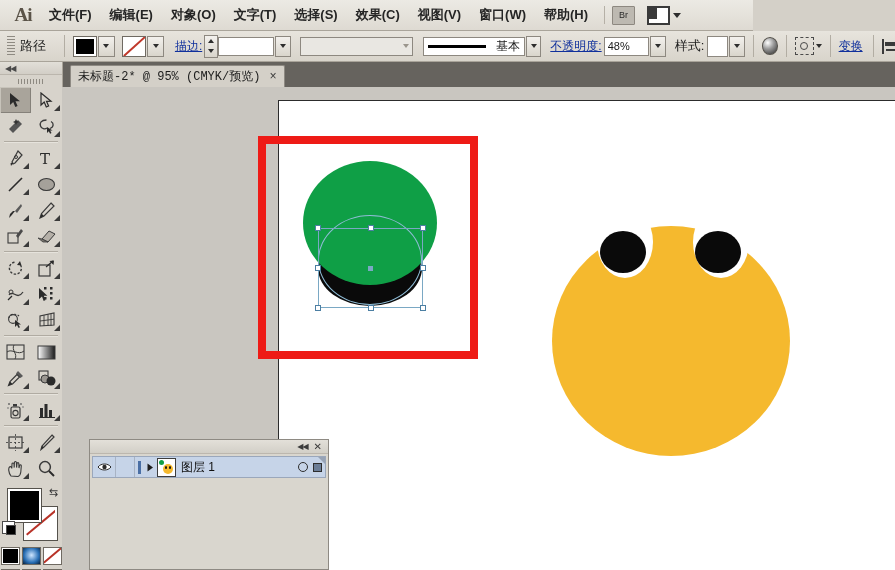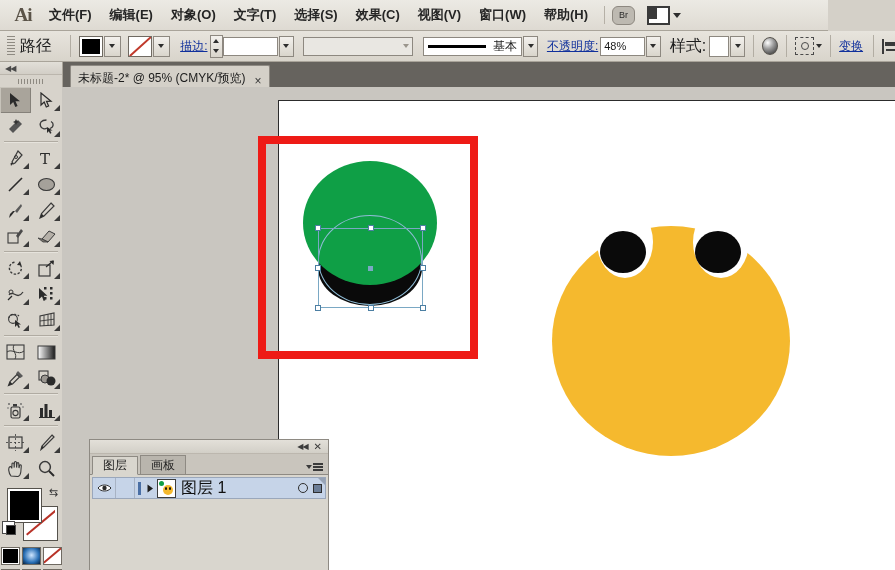--- a/index.html
+++ b/index.html
@@ -7,55 +7,55 @@
     width:895px;height:570px;overflow:hidden;
     background:#d4d0c8;
     font-family:"Liberation Sans","DejaVu Sans",sans-serif;
     font-size:12px;color:#1a1a1a;
     -webkit-font-smoothing:antialiased;
   }
   #app{position:relative;width:895px;height:570px;}
 
   
   .menubar{
-    position:absolute;left:0;top:0;width:828px;height:30px;
+    position:absolute;left:0;top:0;width:753px;height:30px;
     background:linear-gradient(#eceae4,#dedad2);
     border-bottom:1px solid #a9a49a;
     display:flex;align-items:center;
   }
   .ai-logo{
     width:34px;height:28px;margin-left:6px;
     display:flex;align-items:center;justify-content:center;
     font-family:"Liberation Serif","DejaVu Serif",serif;
     font-size:19px;font-weight:bold;color:#5a5348;letter-spacing:-1px;
   }
   .menu-item{
     padding:4px 9px;font-size:13px;color:#252525;white-space:nowrap;cursor:default;font-weight:bold;
   }
   .mb-sep{width:1px;height:18px;background:#b5b0a6;margin:0 7px;}
   .br-btn{
     width:21px;height:17px;border:1px solid #8d8880;background:#bdb9b1;
     font-size:9px;display:flex;align-items:center;justify-content:center;
-    color:#2b2b2b;border-radius:6px;
+    color:#2b2b2b;border-radius:1px;
   }
   .arrange-btn{display:flex;align-items:center;gap:3px;margin-left:12px;}
   .arrange-ico{width:19px;height:15px;border:2px solid #3a3a3a;background:#fff;position:relative;}
   .arrange-ico:before{content:"";position:absolute;left:0;top:0;width:8px;height:11px;background:#3a3a3a;}
   .tri-d{width:0;height:0;border-left:4px solid transparent;border-right:4px solid transparent;border-top:5px solid #2d2d2d;}
 
   
   .ctrlbar{
     position:absolute;left:0;top:31px;width:895px;height:30px;
     background:linear-gradient(#e7e4dd,#d8d4cb);
     border-bottom:1px solid #a9a49a;
     display:flex;align-items:center;
   }
   .grip{width:9px;height:20px;margin:0 5px 0 7px;
     background:repeating-linear-gradient(to bottom,#8e8a82 0 1px,transparent 1px 3px);}
-  .ctrl-label{font-size:16px;color:#1d1d1d;margin-right:10px;white-space:nowrap;}
+  .ctrl-label{font-size:13px;color:#1d1d1d;margin-right:10px;white-space:nowrap;}
   .vsep{width:1px;height:22px;background:#b2ada3;margin:0 8px;}
   .swatch-box{
     width:22px;height:19px;border:1px solid #6f6a62;background:#000;box-shadow:inset 0 0 0 2px #fff;
   }
   .swatch-none{
     width:22px;height:19px;border:1px solid #6f6a62;background:#fff;position:relative;overflow:hidden;
   }
   .swatch-none:after{
     content:"";position:absolute;left:-3px;top:8px;width:30px;height:2px;background:#c0392b;
     transform:rotate(-42deg);
@@ -99,22 +99,23 @@
     box-shadow:0 6px 0 -1px #3a3a3a;}
 
   
   .tabbar{
     position:absolute;left:62px;top:62px;width:833px;height:25px;
     background:#66635e;border-bottom:1px solid #4f4c48;
   }
   .doc-tab{
     position:absolute;left:8px;top:3px;height:22px;
     background:#d4d0c8;border:1px solid #8e8a83;border-bottom:none;
-    display:flex;align-items:flex-end;padding:0 7px;box-sizing:border-box;
+    display:flex;align-items:center;padding:0 7px;box-sizing:border-box;
     border-radius:2px 2px 0 0;
+    font-family:Liberation Mono, monospace;
   }
   .doc-tab-title{font-size:12px;color:#1c1c1c;white-space:nowrap;}
   .doc-tab-close{margin-left:9px;font-size:12px;color:#3a3a3a;line-height:1;}
 
   
   .toolbar{
     position:absolute;left:0;top:62px;width:62px;height:508px;
     background:#d7d3cb;border-right:1px solid #a9a49a;
   }
   .tb-head{
@@ -208,21 +209,21 @@
     display:flex;align-items:center;position:relative;
   }
   .lr-eye{width:22px;display:flex;align-items:center;justify-content:center;}
   .lr-lock{width:18px;border-left:1px solid #a8b3c4;height:100%;}
   .lr-bars{width:8px;height:100%;border-left:1px solid #a8b3c4;display:flex;align-items:center;justify-content:center;}
   .lr-bars span{width:3px;height:13px;background:#4a6fa5;}
   .lr-tri{width:14px;display:flex;align-items:center;justify-content:center;}
   .lr-thumb{
     width:17px;height:17px;border:1px solid #3d3d3d;background:#fff;position:relative;overflow:hidden;margin-right:5px;
   }
-  .lr-name{font-size:16px;color:#101010;}
+  .lr-name{font-size:12px;color:#101010;}
   .lr-right{position:absolute;right:3px;display:flex;align-items:center;gap:5px;}
   .lr-circle{width:8px;height:8px;border:1px solid #2e2e2e;border-radius:50%;}
   .lr-sq{width:7px;height:7px;background:#6b7d96;border:1px solid #2e2e2e;}
   .lr-fold{position:absolute;right:0;top:0;width:0;height:0;
     border-left:7px solid transparent;border-top:7px solid #97a3b5;}
   .layer-empty{height:78px;background:#d9d6ce;}
 </style>
 </head>
 <body>
 
@@ -609,28 +610,20 @@
     <div class="shape" style="left:535px;top:119px;width:56px;height:72px;border-radius:50%;background:#fff;z-index:4;"></div>
     <div class="shape" style="left:631px;top:119px;width:56px;height:72px;border-radius:50%;background:#fff;z-index:4;"></div>
     <div class="shape" style="left:538px;top:144px;width:46px;height:42px;border-radius:50%;background:#0a0a0a;z-index:5;"></div>
     <div class="shape" style="left:633px;top:144px;width:46px;height:42px;border-radius:50%;background:#0a0a0a;z-index:5;"></div>
   </div>
 
   <div class="panel">
     <div class="panel-top">
       <span class="panel-collapse">◀◀</span>
       <span class="panel-close">✕</span>
-    </div>
-    <div class="panel-tabs">
-      <div class="ptab active">图层</div>
-      <div class="ptab">画板</div>
-      <div class="panel-menu">
-        <div class="tri-s" style="border-top-color:#3a3a3a"></div>
-        <div class="pm-lines"></div>
-      </div>
     </div>
 
     <div class="layer-list">
       <div class="layer-row">
         <div class="lr-eye">
           <svg width="15" height="10" viewBox="0 0 15 10">
               <path d="M1 5 C4 1 11 1 14 5 C11 9 4 9 1 5 Z" fill="#fff" stroke="#2b2b2b" stroke-width="1"></path>
               <circle cx="7.5" cy="5" r="2.2" fill="#2b2b2b"></circle>
             </svg>
         </div>

